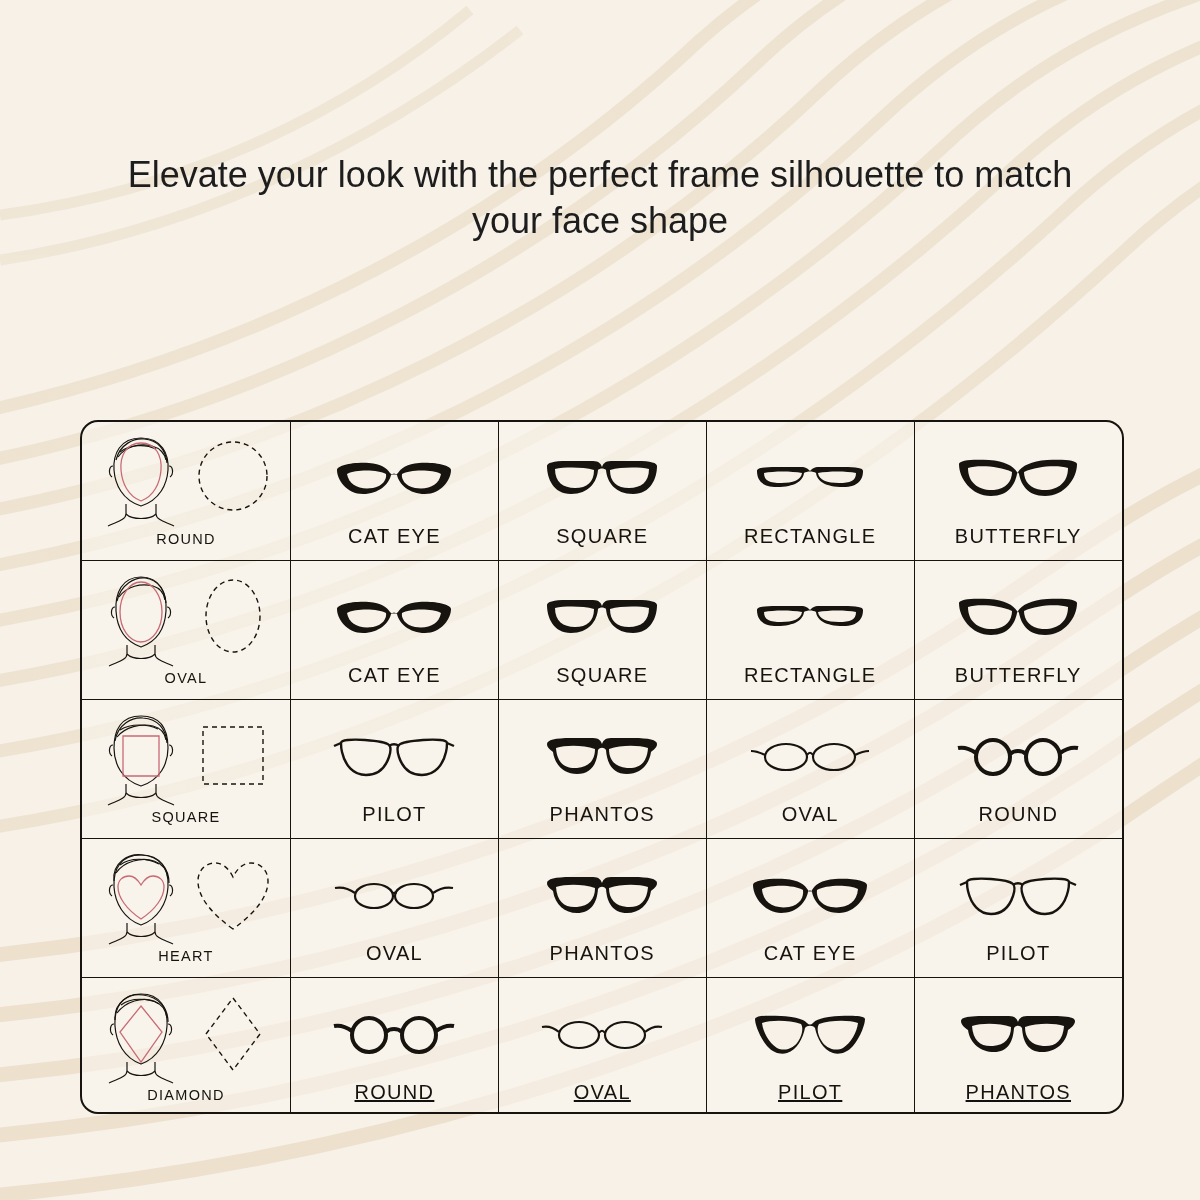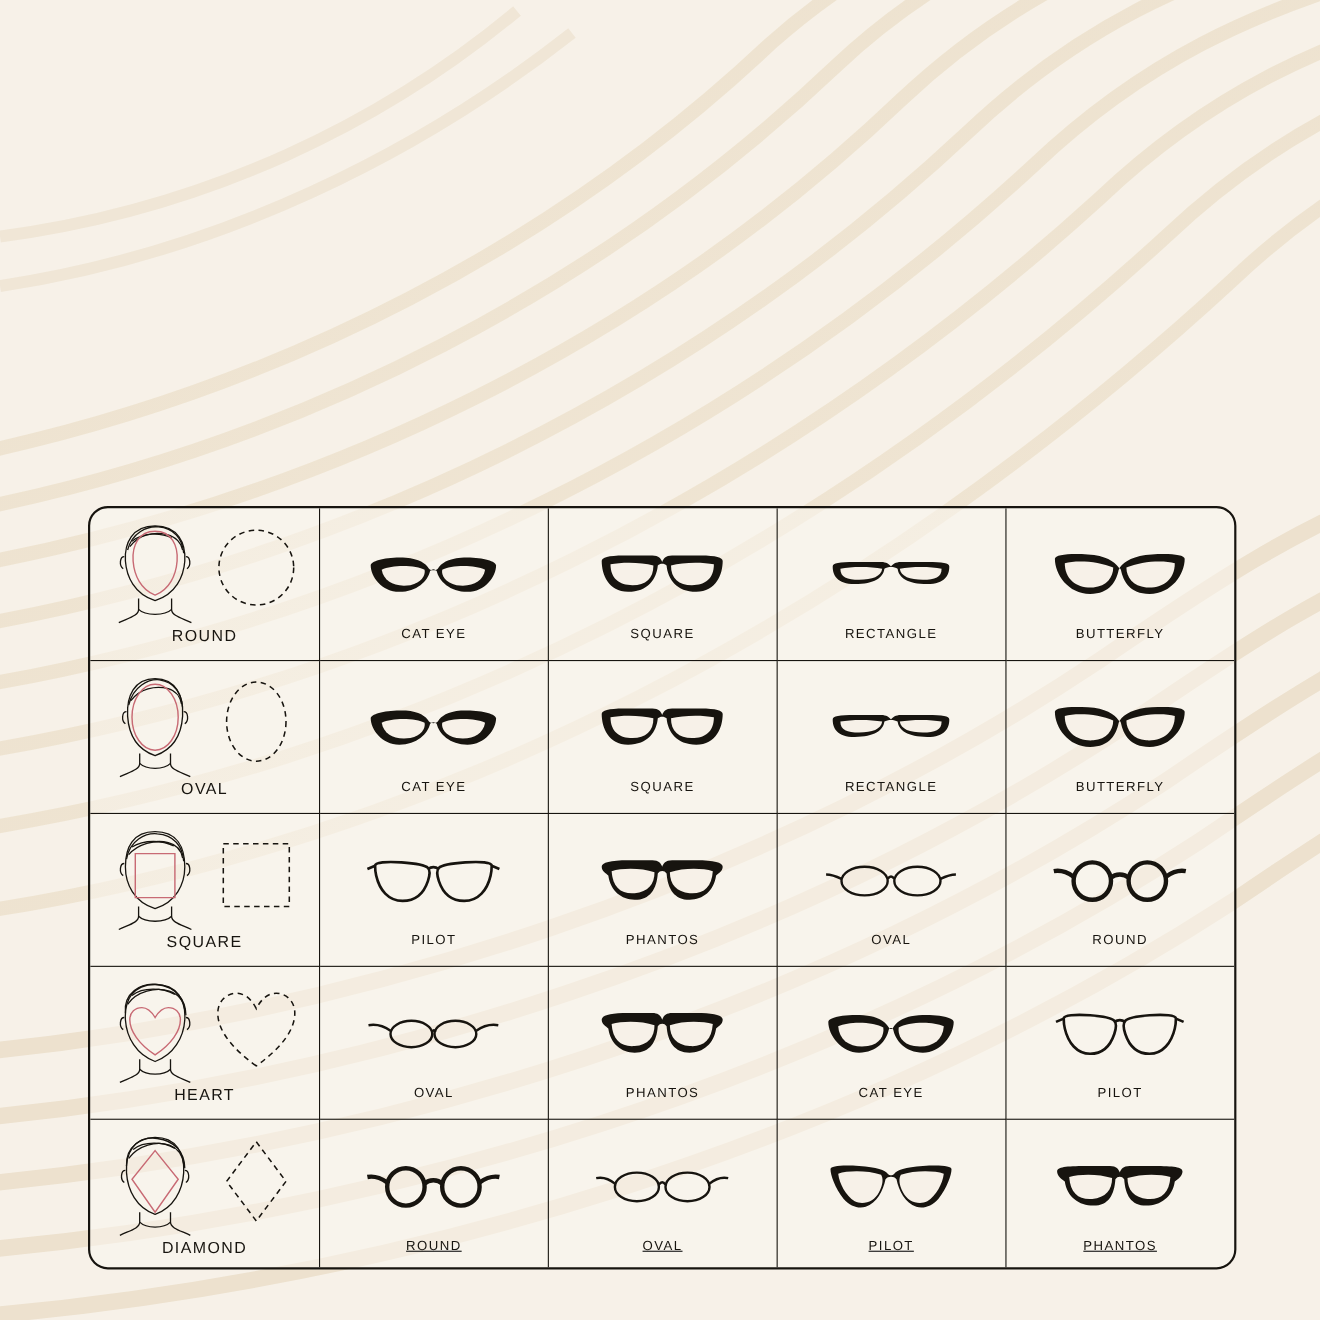--- a/index.html
+++ b/index.html
@@ -19,39 +19,38 @@
   }
   .subtitle{
     margin:30px auto 0;width:1000px;
     font-size:36px;line-height:1.28;color:#1d1d1d;font-weight:400;
   }
 
   .grid-wrap{
     position:absolute;left:80px;top:420px;width:1040px;height:690px;
     border:2.5px solid #17140f;border-radius:18px;overflow:hidden;
     background:rgba(249,245,238,0.55);
-    margin-top:40px;
   }
   table.grid{border-collapse:collapse;width:100%;height:100%;table-layout:fixed;}
   table.grid td{
     border:1.6px solid #17140f;
     vertical-align:middle;text-align:center;
     padding:0;
   }
   table.grid tr td:first-child{width:208px;}
   table.grid td.cell{width:208px;}
   table.grid tr:first-child td{border-top:none;}
   table.grid tr:last-child td{border-bottom:none;text-decoration:underline;}
   table.grid tr td:first-child{border-left:none;}
   table.grid tr td:last-child{border-right:none;}
 
   .cellinner{display:flex;flex-direction:column;align-items:center;justify-content:center;height:138px;gap:2px;}
   .art{height:88px;display:flex;align-items:center;justify-content:center;width:100%;}
   .caption{
-    font-size:12px;letter-spacing:1.3px;color:#17140f;
+    font-size:20px;letter-spacing:1.3px;color:#17140f;
     text-transform:uppercase;
   }
   .faceart{height:96px;width:90px;display:flex;align-items:flex-start;justify-content:center;}
   .shapeart{height:96px;width:86px;display:flex;align-items:center;justify-content:center;}
   .facecaption{
     font-size:14.5px;letter-spacing:1.3px;color:#17140f;text-transform:uppercase;
     margin-top:2px;
   }
   .facewrap{position:relative;height:138px;width:100%;}
   .facewrap .row{position:absolute;left:0;right:0;top:8px;display:flex;justify-content:center;gap:4px;}
@@ -87,20 +86,21 @@
   </g>
   <g fill="none" stroke="#efe5d4" stroke-width="11" opacity="0.85">
     <path d="M 0 260 C 200 230 380 140 520 30"></path>
     <path d="M 0 215 C 190 190 350 110 470 10"></path>
   </g>
 </svg>
 
 <div class="page">
 
   <div class="header">
+    <p class="subtitle">Elevate your look with the perfect frame silhouette to match your face shape</p>
   </div>
 
   <div class="grid-wrap">
     <table class="grid">
       <tbody>
 
       <tr>
         <td class="cell">
           <div class="facewrap">
             <div class="row">

